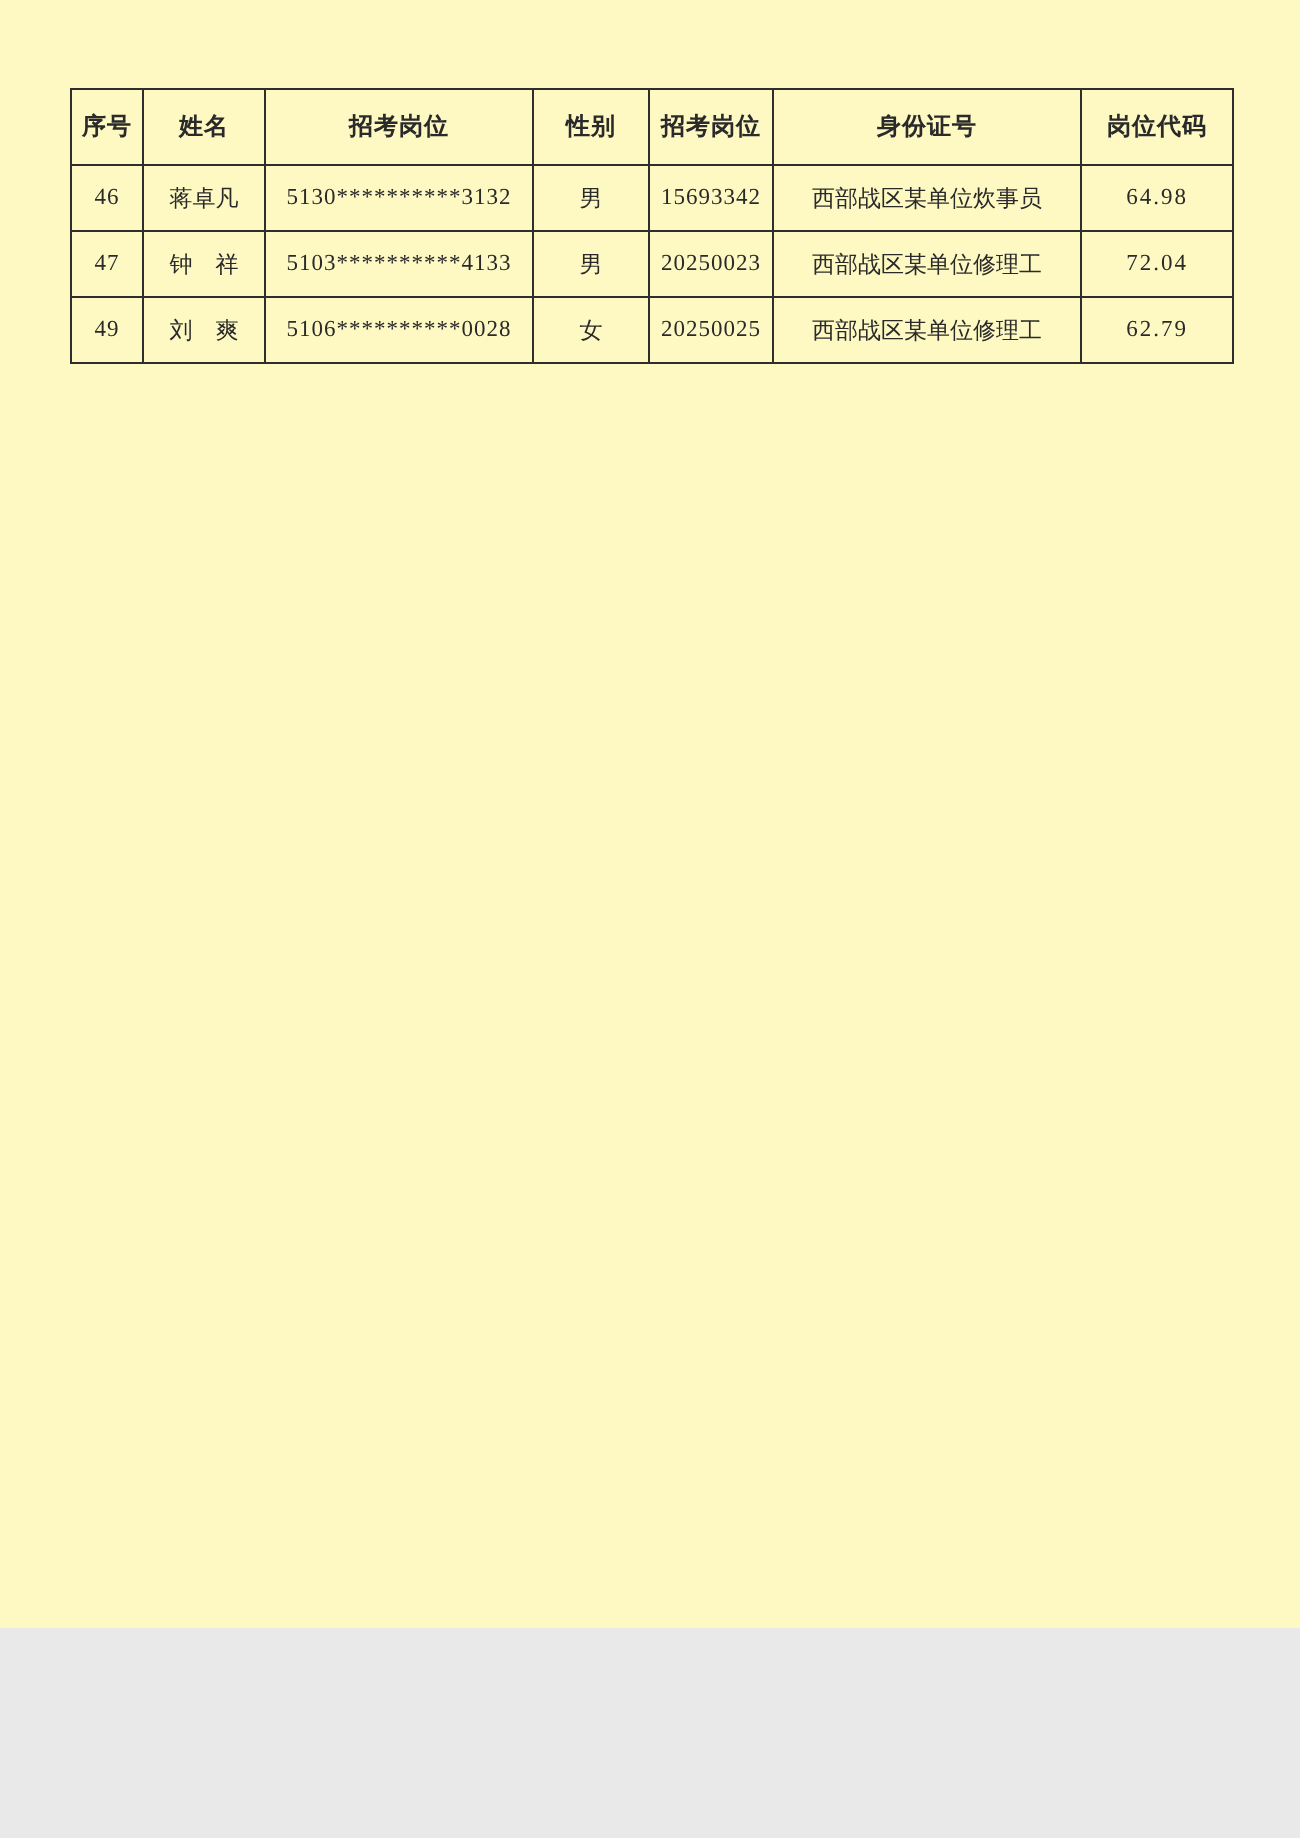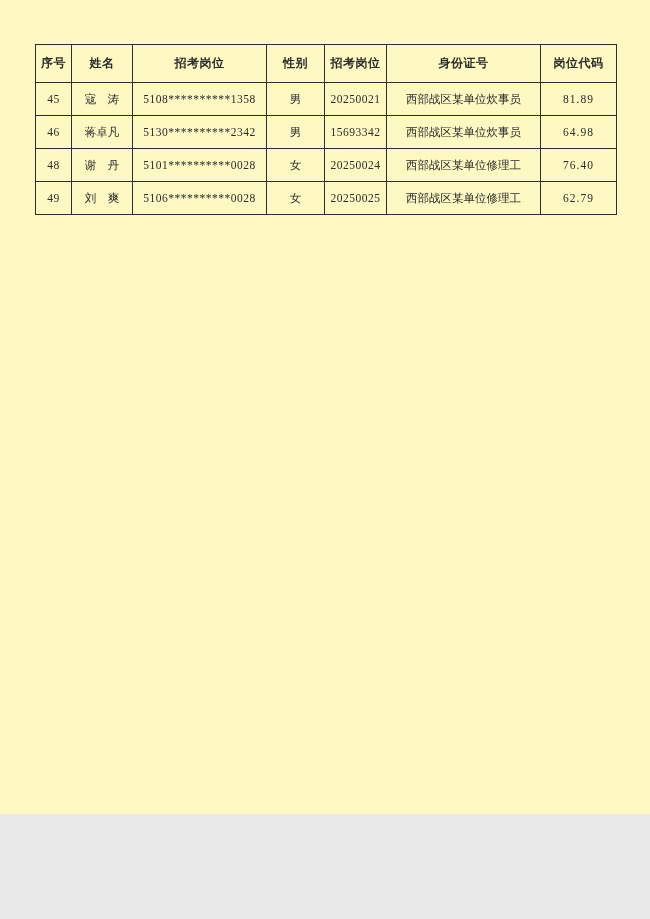--- a/index.html
+++ b/index.html
@@ -76,45 +76,36 @@
         <th>姓名</th>
         <th>招考岗位</th>
         <th>性别</th>
         <th>招考岗位</th>
         <th>身份证号</th>
         <th>岗位代码</th>
       </tr>
     </thead>
     <tbody>
       <tr>
-        <td class="num">45</td>
-        <td>寇　涛</td>
-        <td class="num">5108**********1358</td>
-        <td>男</td>
-        <td class="num">20250021</td>
-        <td>西部战区某单位炊事员</td>
-        <td class="score">81.89</td>
-      </tr>
-      <tr>
         <td class="num">46</td>
         <td>蒋卓凡</td>
-        <td class="num">5130**********2342</td>
+        <td class="num">5130**********3132</td>
         <td>男</td>
         <td class="num">15693342</td>
         <td>西部战区某单位炊事员</td>
         <td class="score">64.98</td>
       </tr>
       <tr>
-        <td class="num">48</td>
-        <td>谢　丹</td>
-        <td class="num">5101**********0028</td>
-        <td>女</td>
-        <td class="num">20250024</td>
+        <td class="num">47</td>
+        <td>钟　祥</td>
+        <td class="num">5103**********4133</td>
+        <td>男</td>
+        <td class="num">20250023</td>
         <td>西部战区某单位修理工</td>
-        <td class="score">76.40</td>
+        <td class="score">72.04</td>
       </tr>
       <tr>
         <td class="num">49</td>
         <td>刘　爽</td>
         <td class="num">5106**********0028</td>
         <td>女</td>
         <td class="num">20250025</td>
         <td>西部战区某单位修理工</td>
         <td class="score">62.79</td>
       </tr>

